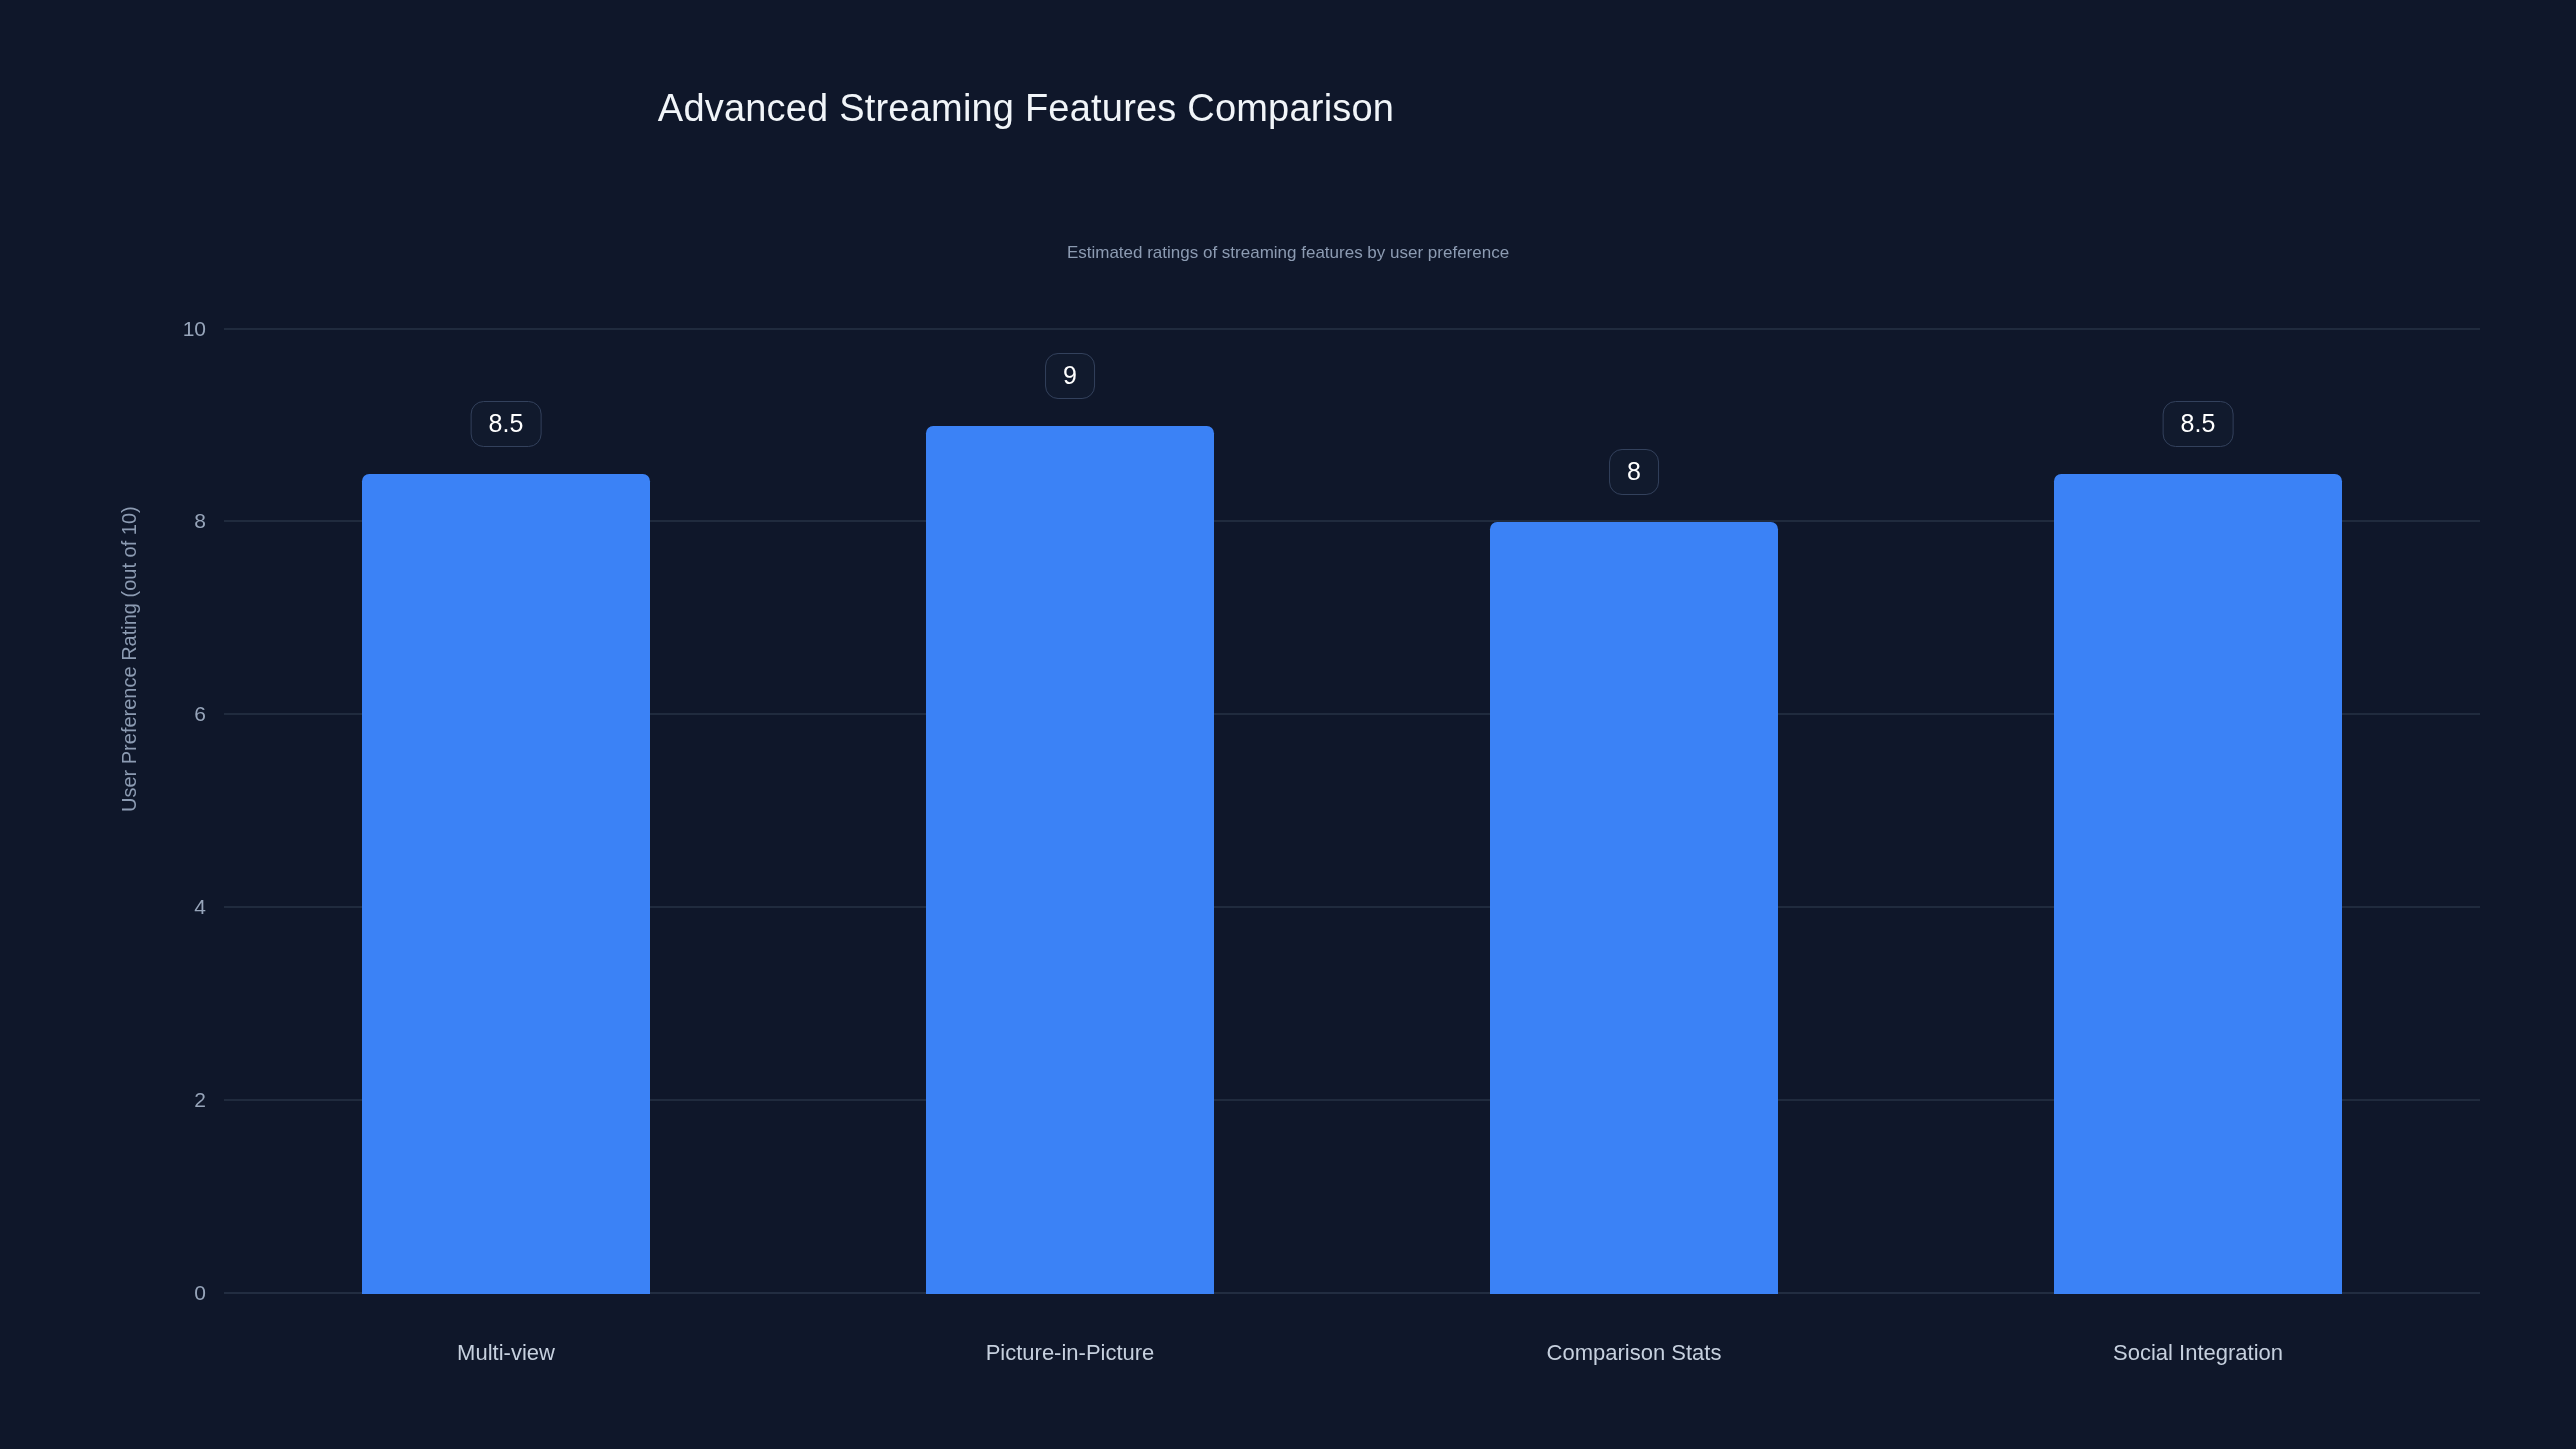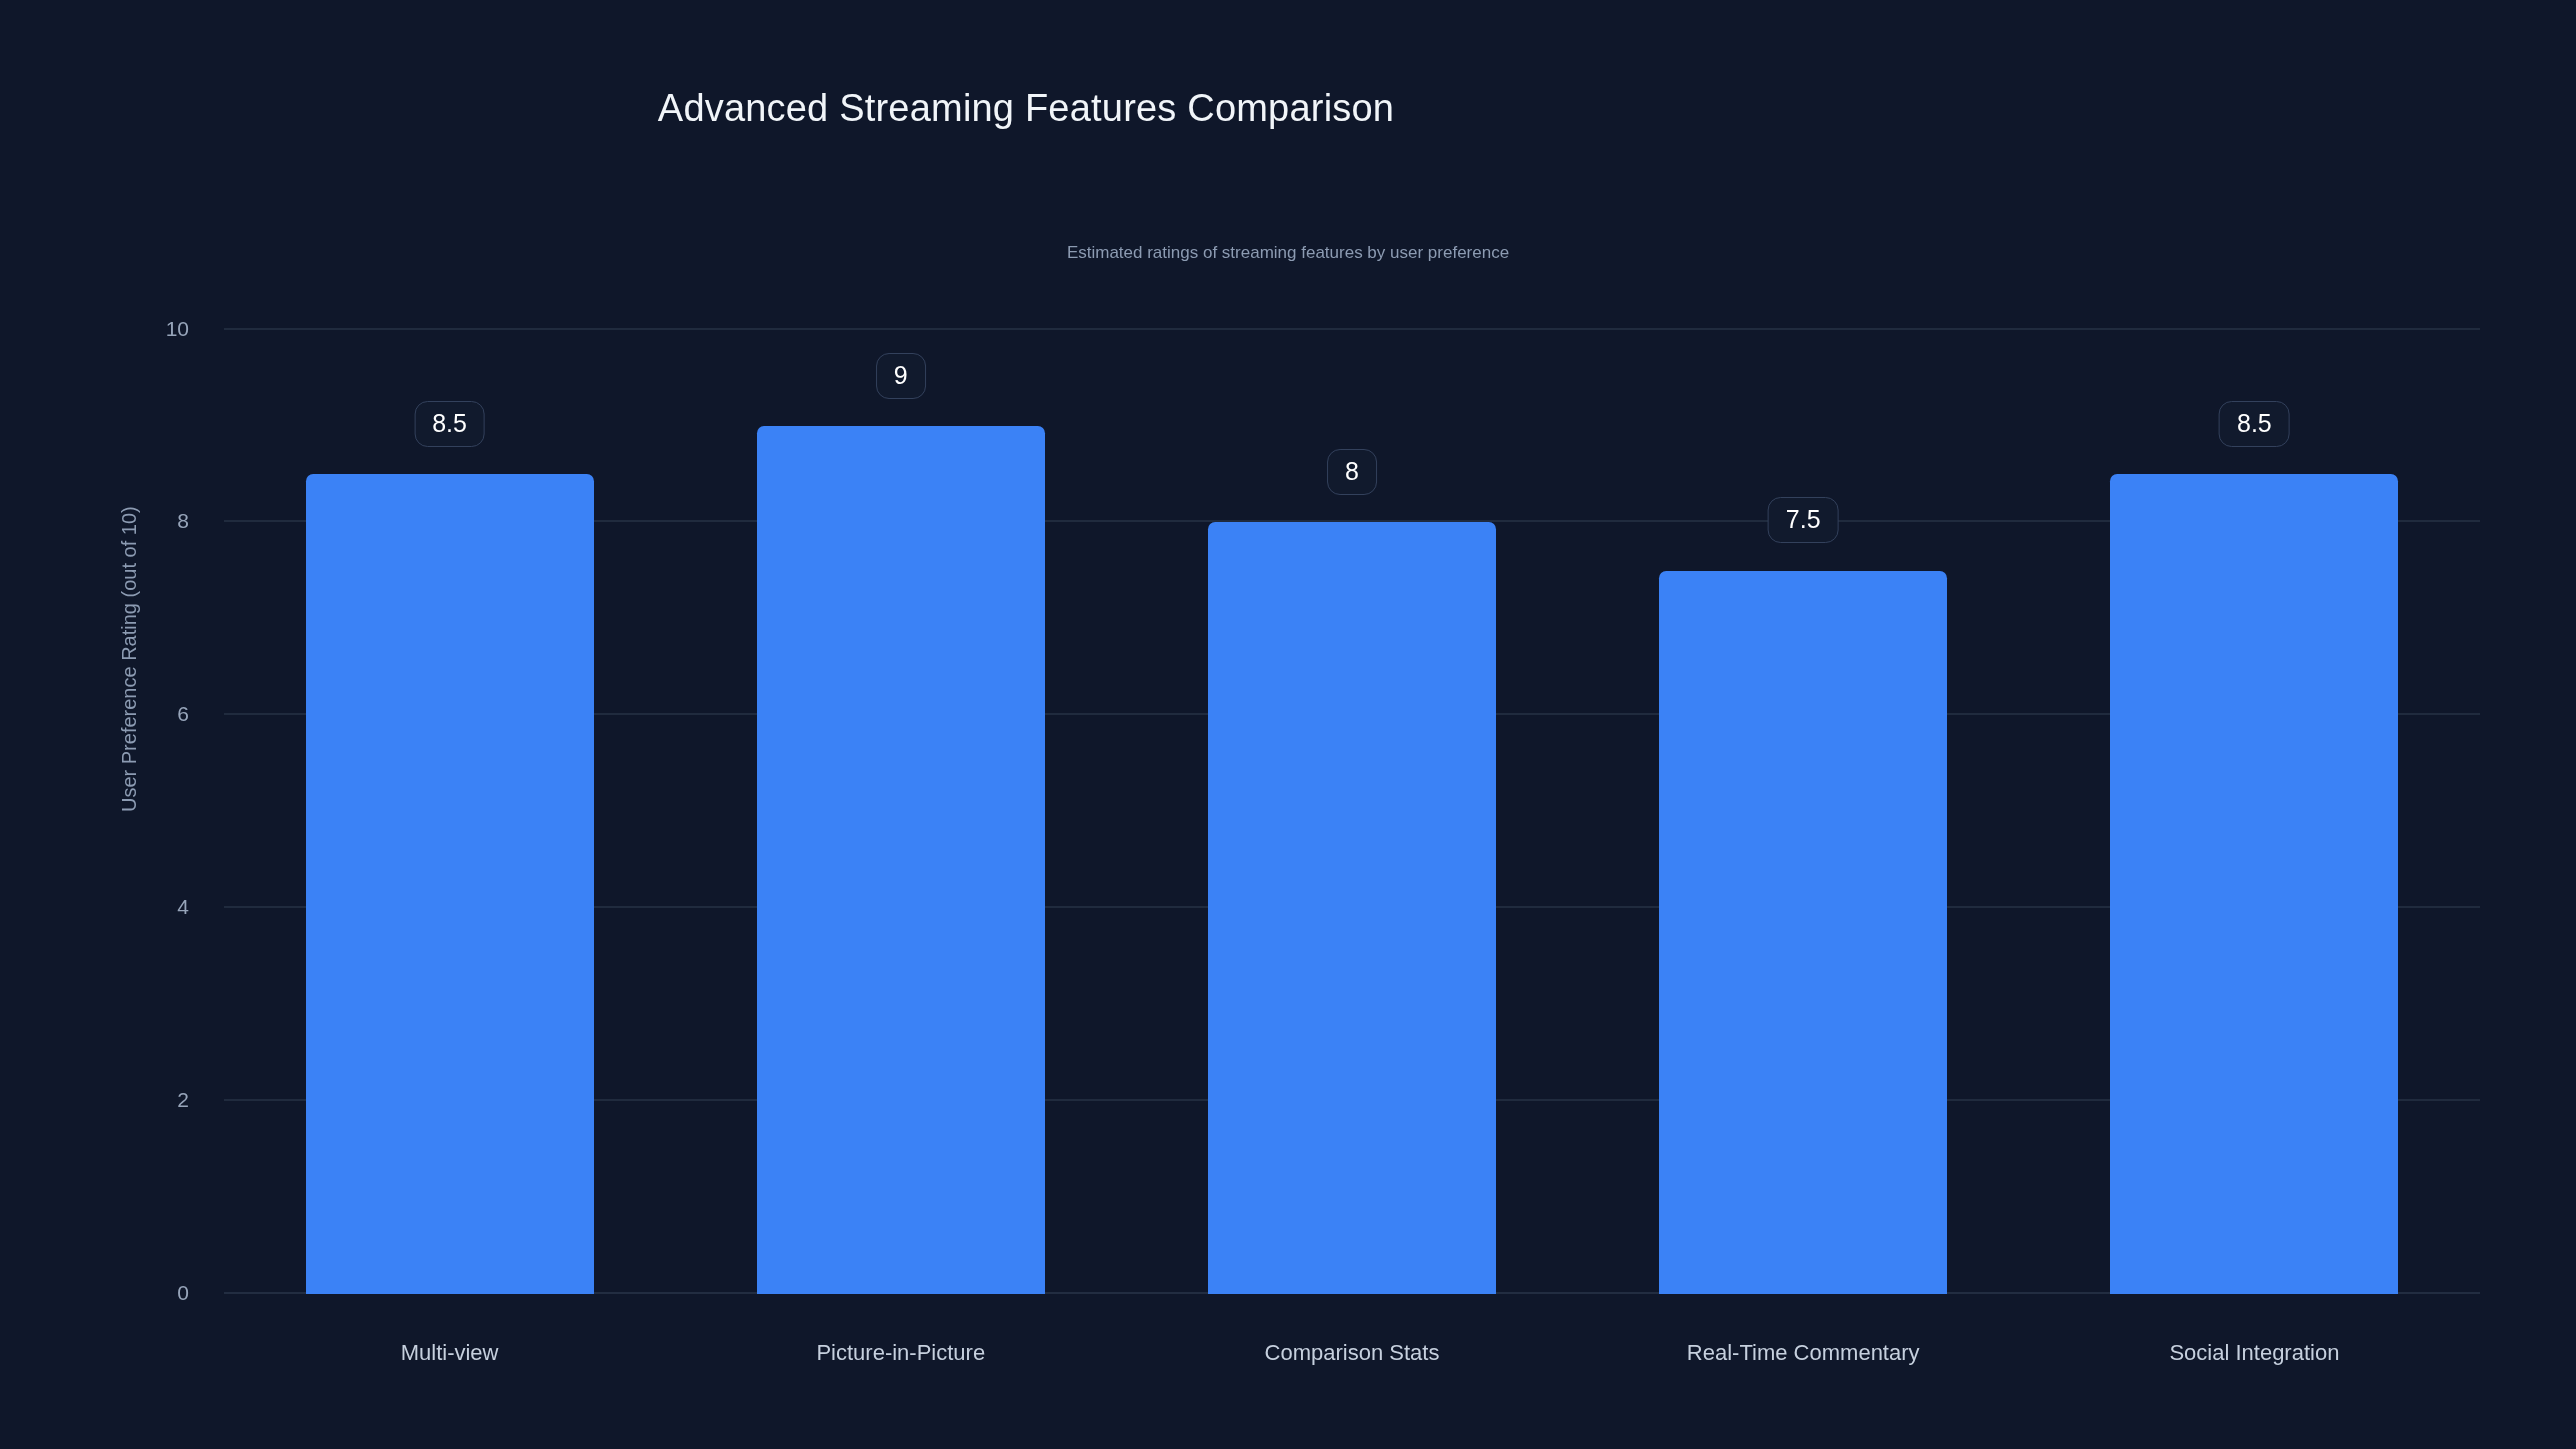--- a/index.html
+++ b/index.html
@@ -60,21 +60,21 @@
     left: 0;
     width: 100%;
     height: 1.6px;
     background: #202b3e;
   }
   .gridline.baseline { background: #222d41; }
 
   .ytick {
     position: absolute;
     right: 100%;
-    margin-right: 35px;
+    margin-right: 18px;
     transform: translateY(-50%);
     font-size: 21px;
     color: #97a5ba;
     white-space: nowrap;
     line-height: 1;
   }
 
   
   .yaxis-title {
     position: absolute;
@@ -182,25 +182,20 @@
           <div class="bar" title="Picture-in-Picture: 9" style="height: 868px; background: rgb(59, 130, 246);"></div>
           <div class="value-badge" style="bottom: 895px;">9</div>
           <div class="cat-label">Picture-in-Picture</div>
         </div>
         <div class="band">
           <div class="bar" title="Interactive Stats: 8" style="height: 772px; background: rgb(59, 130, 246);"></div>
           <div class="value-badge" style="bottom: 799px;">8</div>
           <div class="cat-label">Comparison Stats</div>
         </div>
         <div class="band">
-          <div class="bar" title="Real-Time Commentary: 7.5" style="height: 723px; background: rgb(59, 130, 246);"></div>
-          <div class="value-badge" style="bottom: 751px;">7.5</div>
-          <div class="cat-label">Real-Time Commentary</div>
-        </div>
-        <div class="band">
           <div class="bar" title="Social Integration: 8.5" style="height: 820px; background: rgb(59, 130, 246);"></div>
           <div class="value-badge" style="bottom: 847px;">8.5</div>
           <div class="cat-label">Social Integration</div>
         </div>
       </div>
   </div>
 
 </div>
 
 

